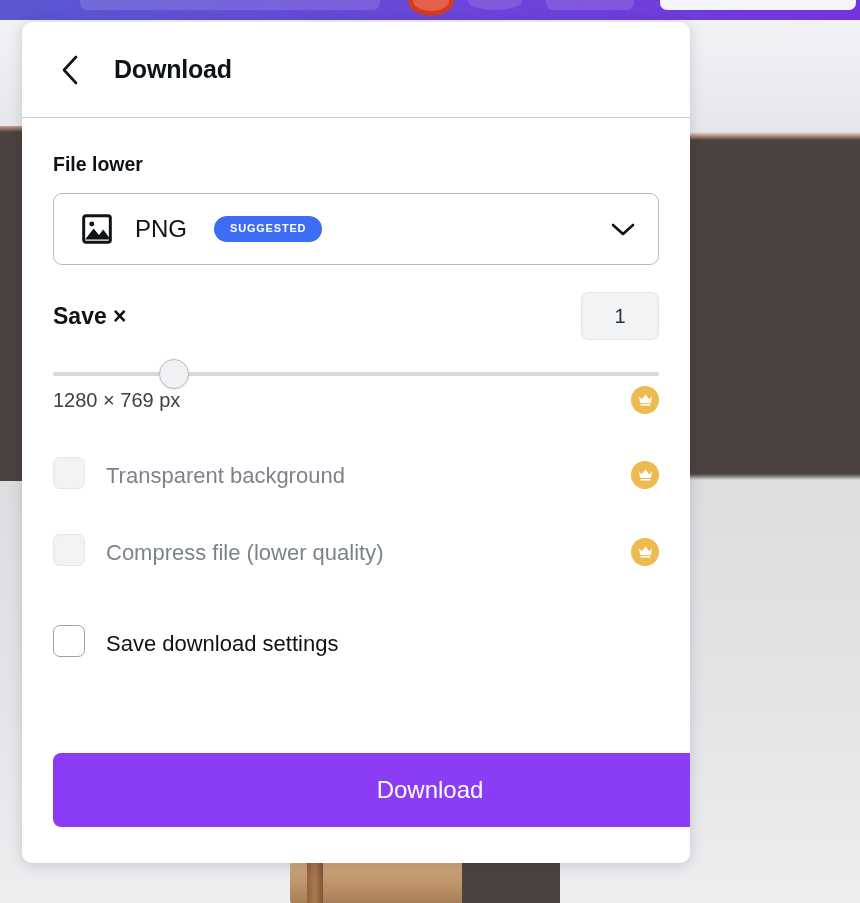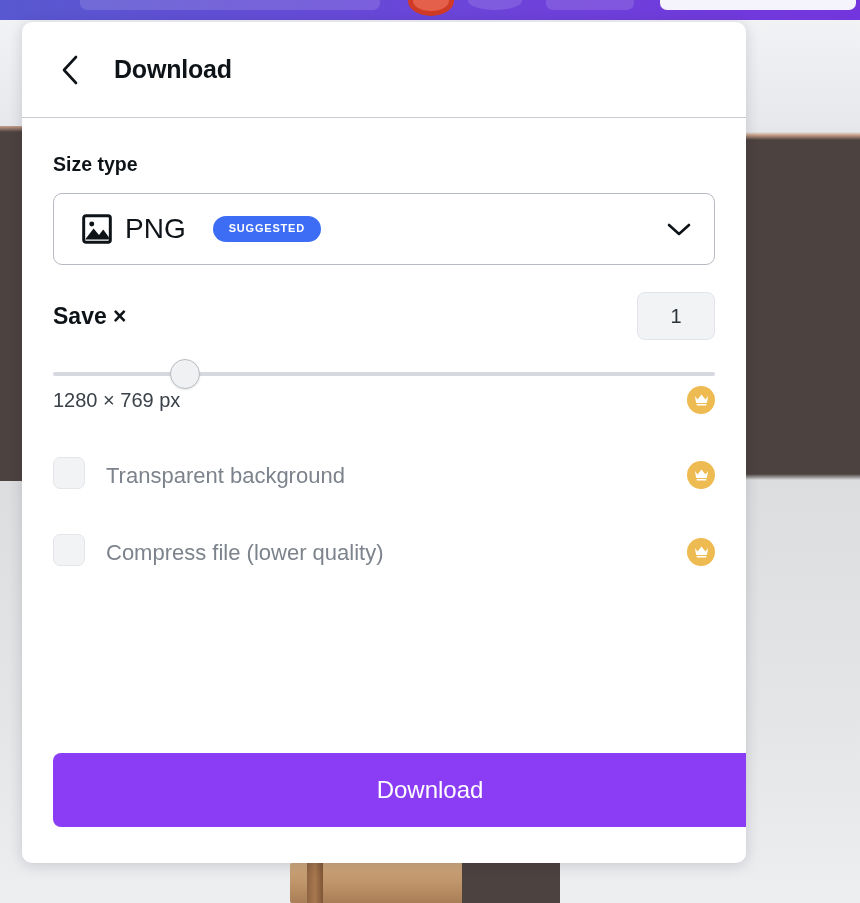--- a/index.html
+++ b/index.html
@@ -104,21 +104,21 @@
     width: 196px; height: 20px;
     background: #f5f3fb;
     border-radius: 7px;
   }
 
   
   #download-panel {
     position: absolute;
     left: 22px;
     top: 22px;
-    width: 724px;
+    width: 668px;
     height: 841px;
     background: #ffffff;
     border-radius: 10px;
     box-shadow: 0 2px 14px rgba(20,20,40,0.16);
     overflow: hidden;
   }
 
   
   #panel-header {
     height: 96px;
@@ -158,23 +158,23 @@
     border: 1px solid #b6bbc3;
     border-radius: 9px;
     display: flex;
     align-items: center;
     padding: 0 22px 0 26px;
     cursor: pointer;
     background: #fff;
   }
   #filetype-icon { flex: none; display: flex; }
   #filetype-label {
-    font-size: 28px;
+    font-size: 24px;
     color: #0e1318;
-    margin-left: 11px;
+    margin-left: 21px;
   }
   #filetype-badge {
     margin-left: 27px;
     background: #3d6df5;
     color: #ffffff;
     font-size: 11px;
     font-weight: bold;
     letter-spacing: 0.8px;
     border-radius: 999px;
     padding: 7px 16px 8px;
@@ -332,21 +332,21 @@
     <div id="back-button">
       <svg width="20" height="32" viewBox="0 0 20 32" fill="none">
         <path d="M16 3 L4 16 L16 29" stroke="#0e1318" stroke-width="2.6" stroke-linecap="round" stroke-linejoin="round"></path>
       </svg>
     </div>
     <div id="panel-title">Download</div>
   </div>
 
   <div id="panel-body">
 
-    <div class="section-label">Size type</div>
+    <div class="section-label">File lower</div>
 
     <div id="filetype-select">
       <span id="filetype-icon">
         <svg width="34" height="34" viewBox="0 0 24 24" fill="none">
           <rect x="2.6" y="2.6" width="18.8" height="18.8" rx="1.6" stroke="#0e1318" stroke-width="2.1"></rect>
           <circle cx="8.3" cy="8.4" r="1.75" fill="#0e1318"></circle>
           <path d="M3.6 19.4 L9.6 11.6 L13.4 16.2 L16.4 12.3 L20.4 17.8 L20.4 19.4 Z" fill="#0e1318"></path>
         </svg>
       </span>
       <span id="filetype-label">PNG</span>
@@ -393,17 +393,21 @@
       <div class="checkbox-box disabled"></div>
       <div class="checkbox-label disabled">Compress file (lower quality)</div>
       <div class="row-spacer crown-badge">
         <svg width="17" height="16" viewBox="0 0 20 18" fill="none">
           <path d="M2.2 4.2 L5.4 8.4 L10 2.6 L14.6 8.4 L17.8 4.2 L16.3 12.4 L3.7 12.4 Z" fill="#ffffff"></path>
           <rect x="4.1" y="13.7" width="11.8" height="1.7" rx="0.85" fill="#ffffff"></rect>
         </svg>
       </div>
     </div>
 
+    <div class="checkbox-row" id="checkbox-row-save">
+      <div class="checkbox-box enabled"></div>
+      <div class="checkbox-label enabled">Save download settings</div>
+    </div>
 
   </div>
 
   <button id="download-button" style="background: rgb(139, 61, 245);">Download</button>
 </div>
 
 </body></html>

